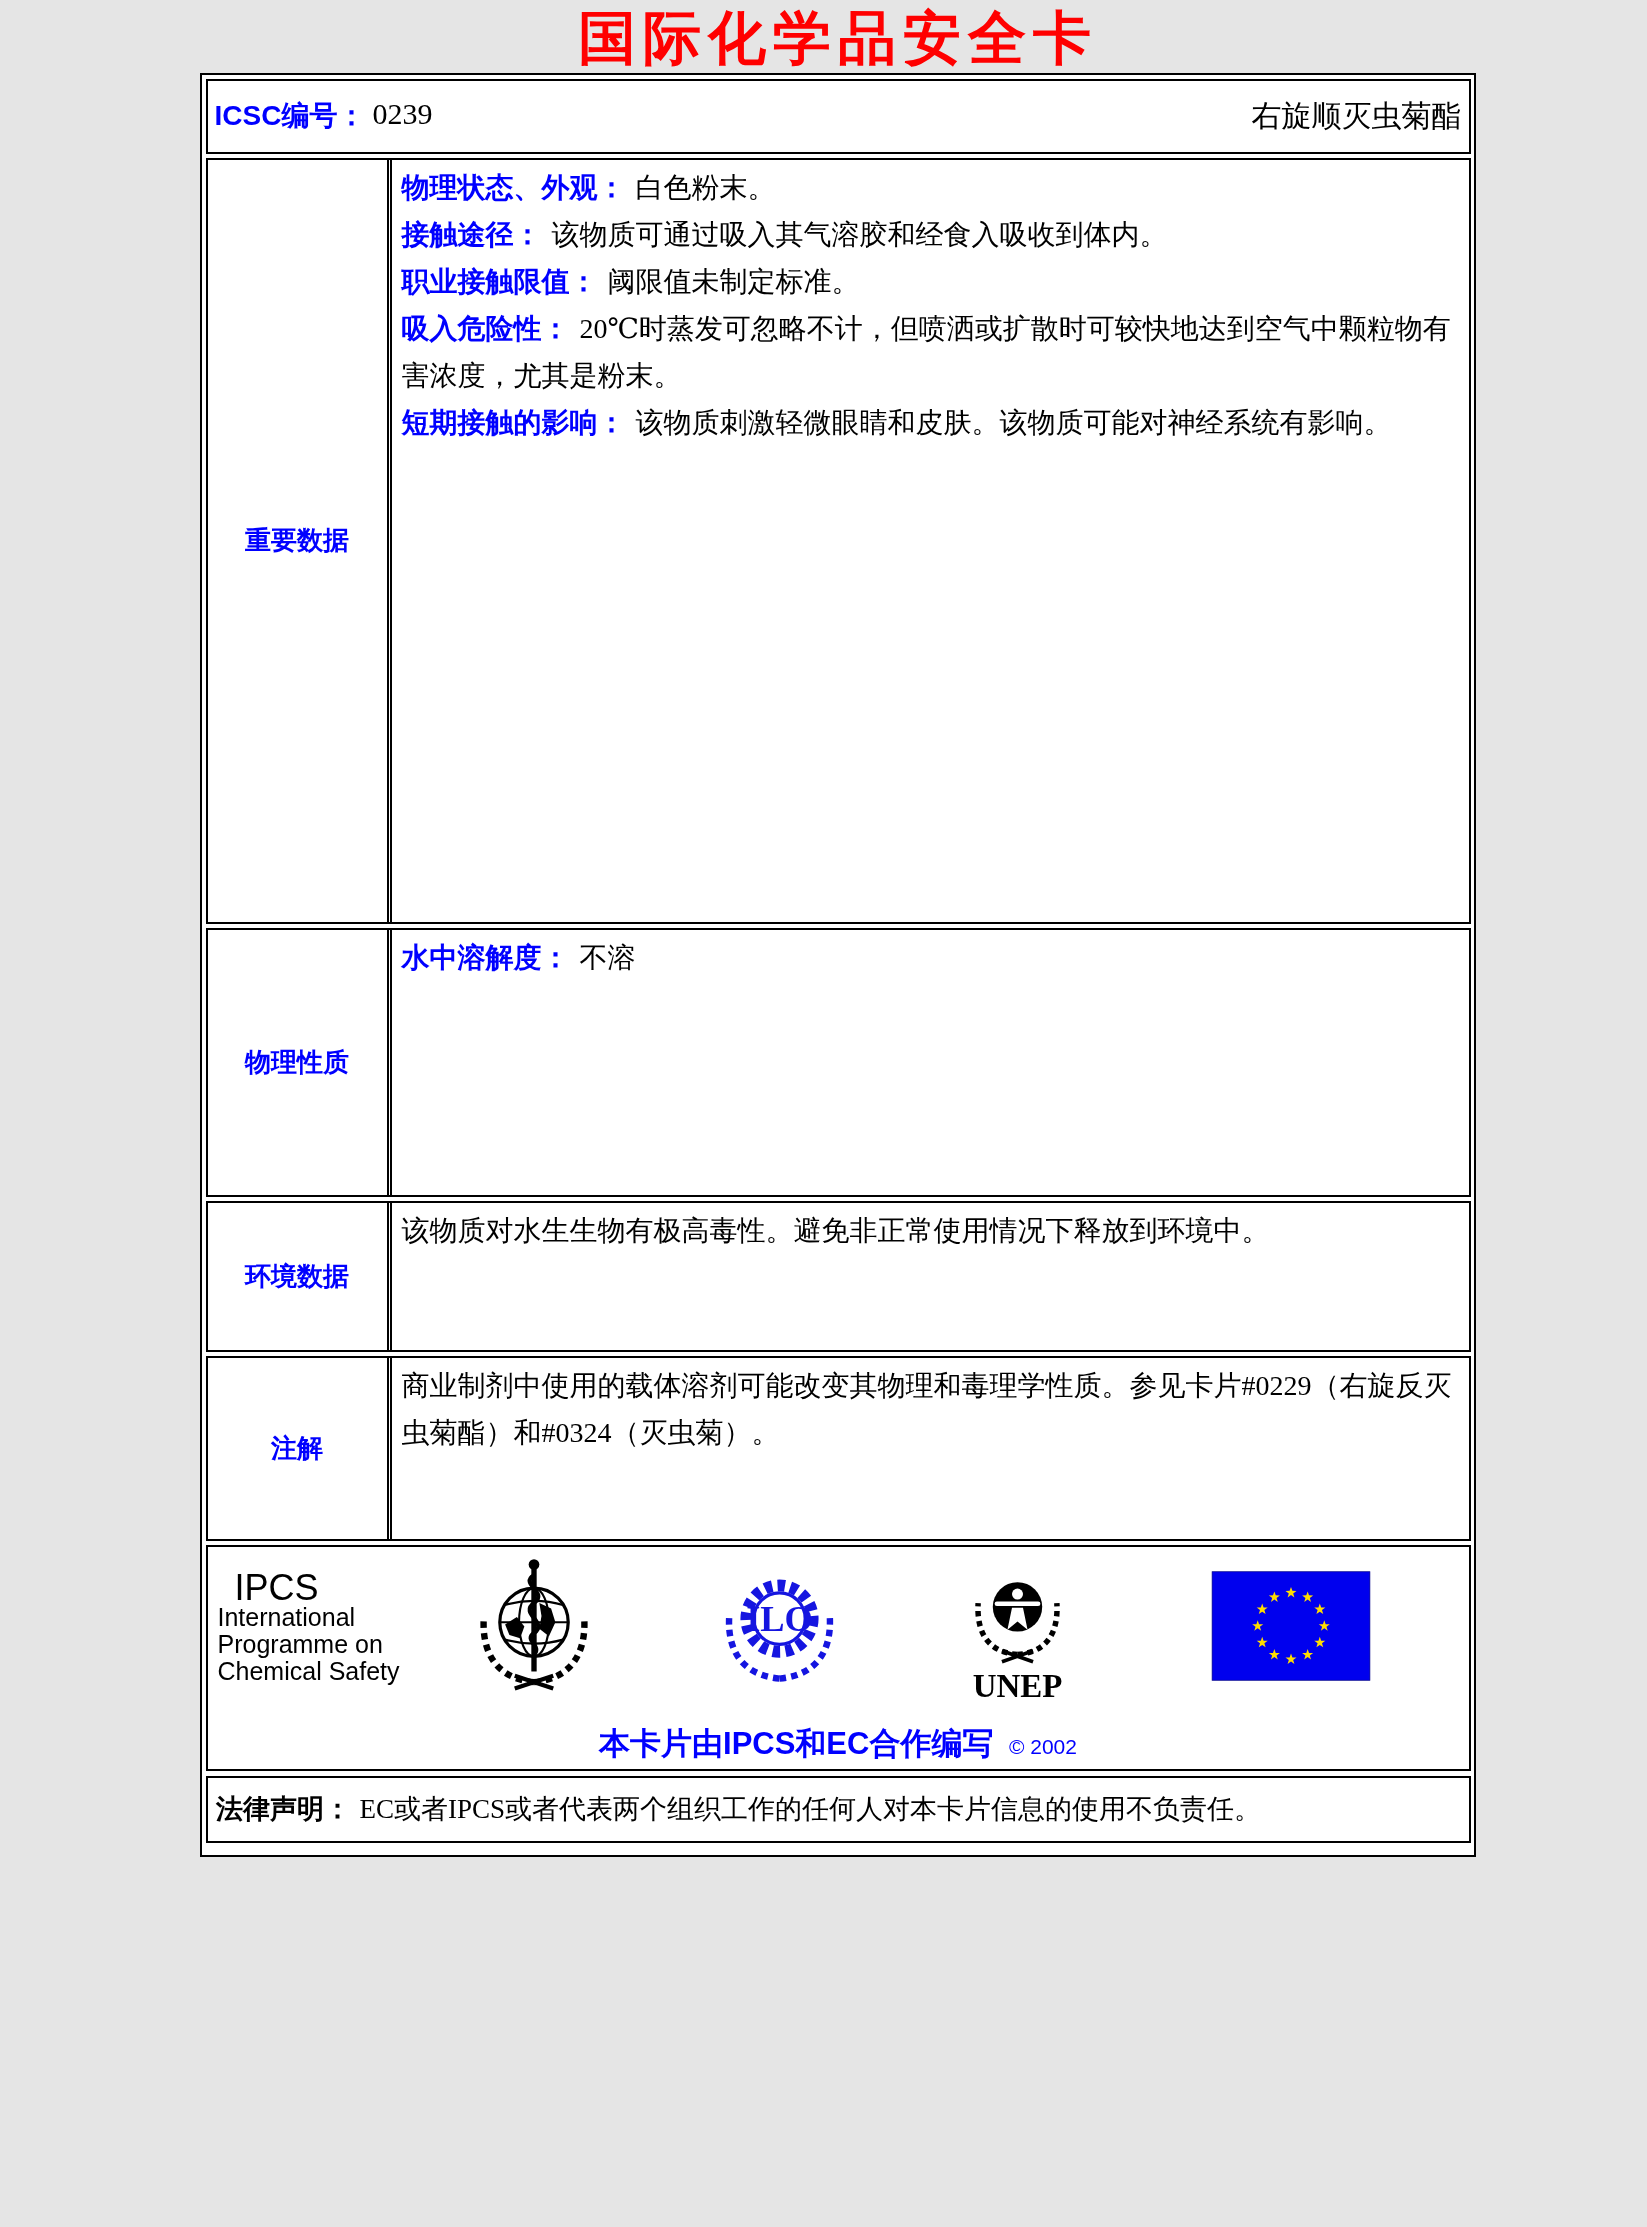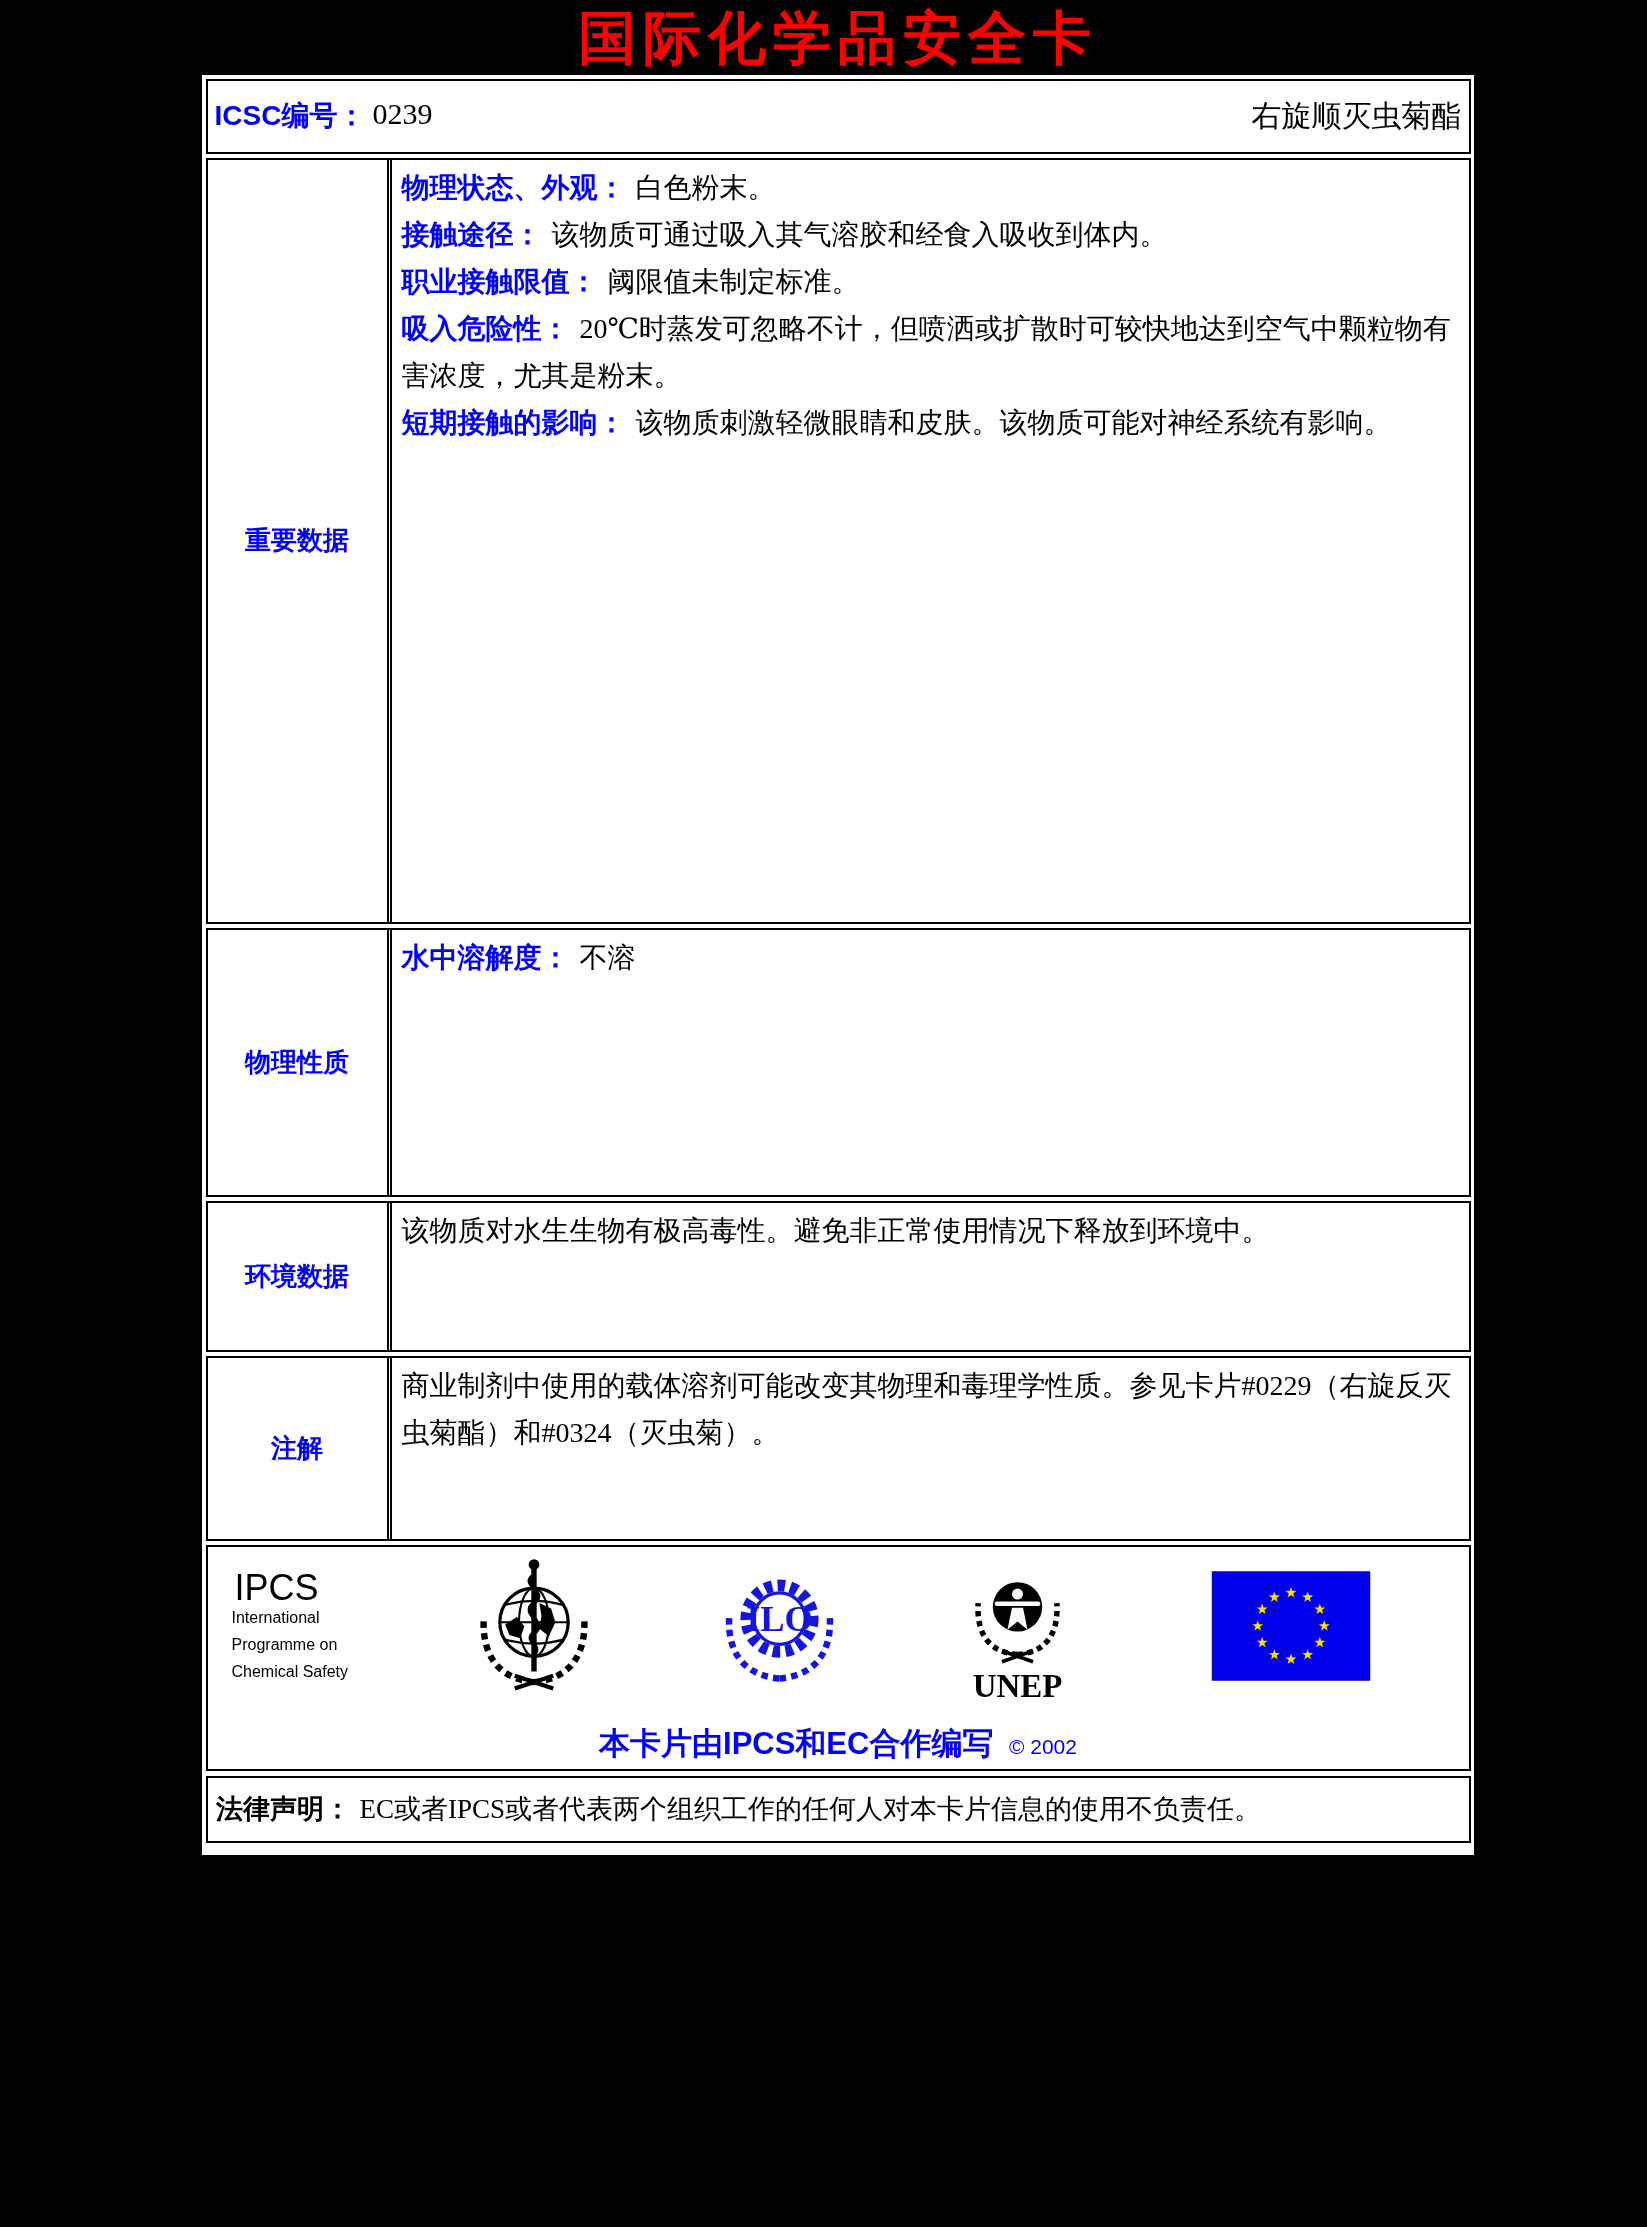--- a/index.html
+++ b/index.html
@@ -1,16 +1,16 @@
 <!DOCTYPE html>
 <html style="font-size:11.3px"><head>
 <meta charset="utf-8">
 <style>
   html,body{margin:0;padding:0;background:#ffffff;}
-  .page{position:relative;width:1648px;height:2227px;background:#000000;overflow:hidden;
+  .page{position:relative;width:1648px;height:2227px;background:#e5e5e5;overflow:hidden;
         font-family:"Liberation Serif","DejaVu Serif",serif;color:#000;}
 
   .page-title{position:absolute;left:200px;top:0px;width:1276px;text-align:center;
         font-family:"Liberation Sans","DejaVu Sans",sans-serif;font-weight:bold;
         font-size:58px;letter-spacing:7px;color:#FF0000;}
 
   .card{position:absolute;left:200px;top:73px;width:1276px;box-sizing:border-box;
         border:2.8px solid #000;padding:3.5px;background:#fff;}
 
   .row{border:2.1px solid #000;margin-bottom:4.2px;display:flex;box-sizing:border-box;background:#fff;}
@@ -35,21 +35,21 @@
         justify-content:center;color:#0000FF;font-family:Liberation Serif, serif;
         font-weight:bold;font-size:26px;}
   .cell-content{flex:1;padding:4.2px 14px 0 10px;font-size:28px;line-height:47px;color:#000;min-width:0;}
   .item{margin:0;}
   .item-heading{font-family:"Liberation Sans","DejaVu Sans",sans-serif;font-weight:bold;
         font-size:28px;color:#0000FF;margin-right:10px;}
 
   .ipcs-block{position:absolute;left:10px;top:24px;
         font-family:"Liberation Sans","DejaVu Sans",sans-serif;color:#000;}
   .ipcs-acronym{font-weight:normal;font-size:36px;line-height:33px;margin-left:17px;}
-  .ipcs-line{font-size:16px;line-height:27px;margin-left:14px;}
+  .ipcs-line{font-size:25px;line-height:27px;}
 
   .logo{position:absolute;}
   .logo-who{left:260px;top:8.5px;}
   .logo-ilo{left:507px;top:15.6px;}
   .logo-unep{left:750px;top:11.3px;}
   .logo-eu{left:1003px;top:24px;}
 
   .copyright{position:absolute;left:0;right:0;bottom:4.2px;text-align:center;}
   .copyright-text{font-family:"Liberation Sans","DejaVu Sans",sans-serif;font-weight:bold;
         font-size:31px;color:#0000FF;}

